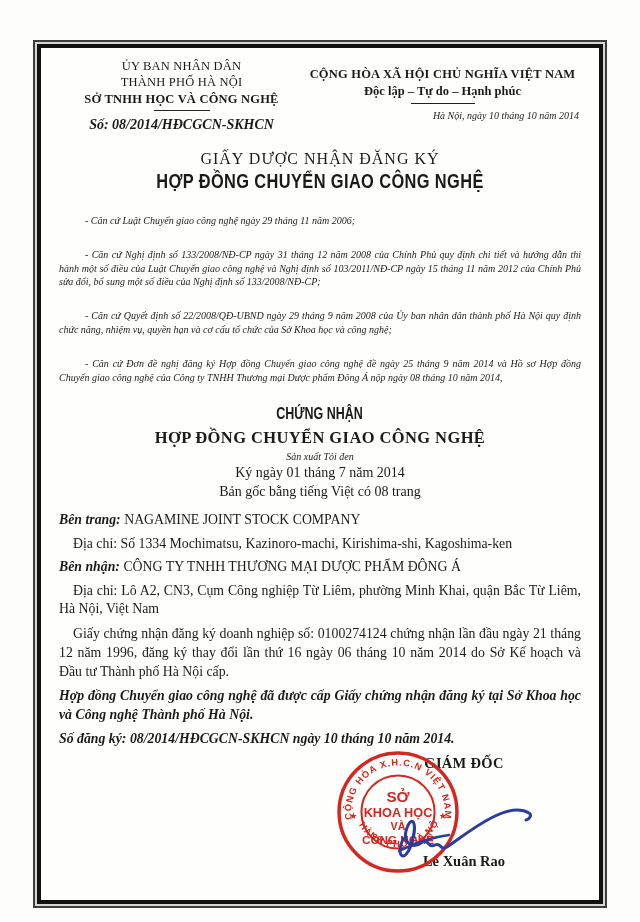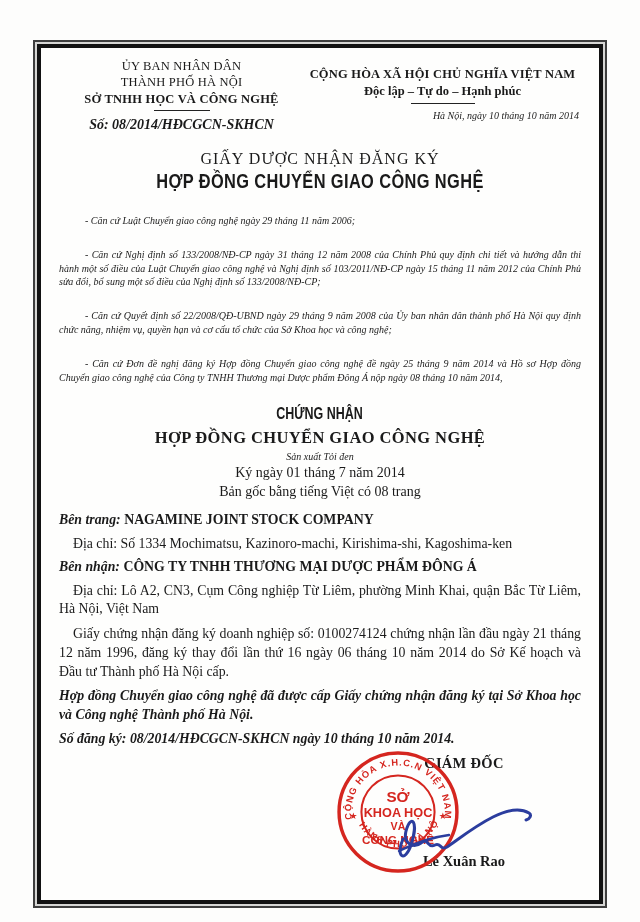--- a/index.html
+++ b/index.html
@@ -43,21 +43,21 @@
   
   .cert{text-align:center;margin-top:10px;line-height:1.3;}
   .cert-1{font-size:15.5px;}
   .cert-2{font-weight:bold;font-size:16.5px;letter-spacing:.4px;margin-top:2px;}
   .cert-subject{font-weight:normal;font-style:italic;font-size:10px;margin-top:1px;}
   .cert-line{font-size:14px;margin-top:1px;}
   
   .parties{margin-top:10px;font-size:13.8px;line-height:1.35;}
   .party-row{margin:5px 0;text-align:justify;}
   .lbl-bi{font-weight:bold;font-style:italic;}
-  .nm{font-weight:bold;}
+  .nm{font-weight:normal;}
   .addr{text-indent:14px;}
   .para{font-size:13.8px;line-height:1.38;text-align:justify;text-indent:14px;margin:5px 0;}
   .bi{font-weight:bold;font-style:italic;text-indent:0;}
   
   .sig-area{position:relative;height:140px;margin-top:4px;}
   .sig-col{position:absolute;left:300px;top:2px;width:210px;text-align:center;}
   .sig-title{font-weight:bold;font-size:14.5px;letter-spacing:.3px;}
   .sig-name{font-weight:bold;font-size:14.5px;position:absolute;left:0;right:0;top:98px;}
   .seal{position:absolute;left:276px;top:-4px;width:126px;height:126px;}
   .signature{position:absolute;left:330px;top:34px;width:160px;height:80px;}

